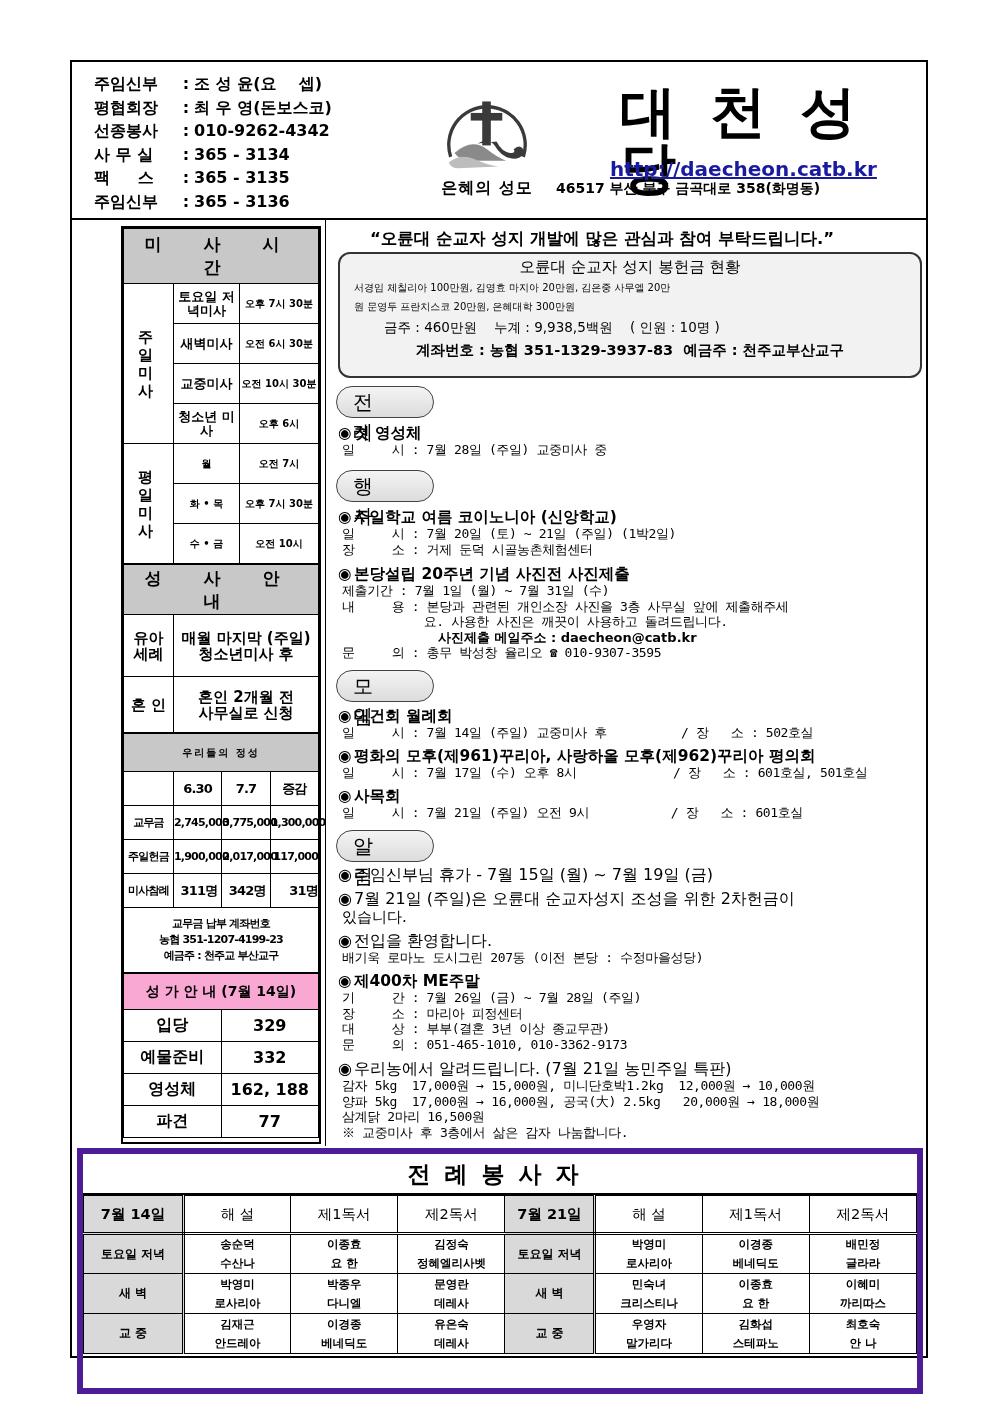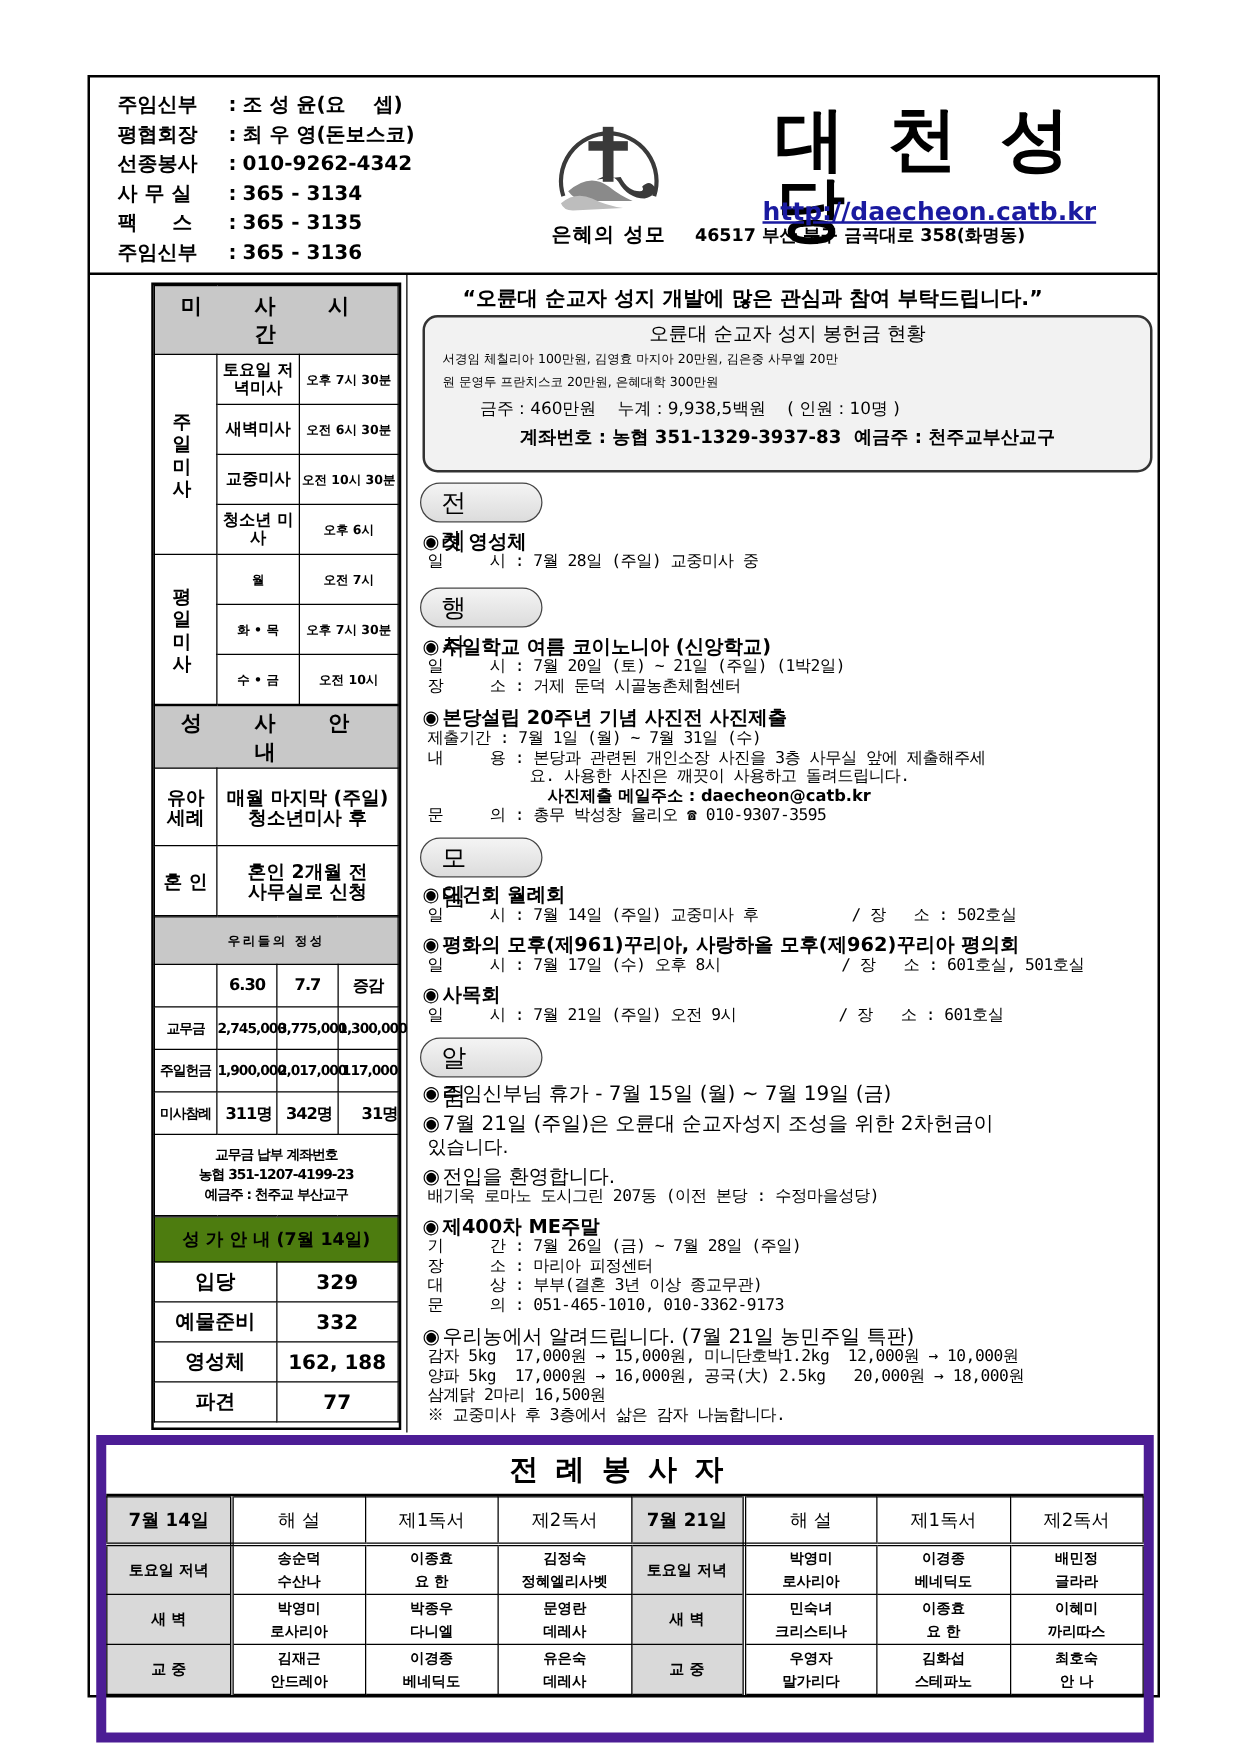--- a/index.html
+++ b/index.html
@@ -20,21 +20,21 @@
   .title { position: absolute; left: 548px; top: 22px; font-size: 56px; font-weight: bold; letter-spacing: 34px; line-height: 1; }
   .url { position: absolute; left: 538px; top: 95px; font-size: 20px; font-weight: bold; color: #1a1aa0; text-decoration: underline; }
   .addr { position: absolute; left: 484px; top: 118px; font-size: 14px; font-weight: bold; }
 
   
   .left { position: absolute; left: 5px; top: 164px; width: 200px; height: 918px; border: 2px solid #000; margin-left: 44px; }
   .vline { position: absolute; left: 253px; top: 158px; width: 1px; height: 926px; background: #000; }
   table.lt { border-collapse: collapse; width: 100%; table-layout: fixed; }
   table.lt td { border: 1px solid #000; text-align: center; vertical-align: middle; font-weight: bold; }
   .gray { background: #c8c8c8; }
-  .lightgray { background: #4d7c0f; }
+  .lightgray { background: #f9a8d4; }
   .sec-head { height: 55px; font-size: 17px; letter-spacing: 18px; }
   .mass-row td { height: 40px; font-size: 10px; }
   .mass-row .sub { font-size: 13px; line-height: 14px; }
   .mass-row .grp { font-size: 15px; line-height: 18px; letter-spacing: 6px; }
   .info-row td { font-size: 15px; line-height: 16px; }
   .off td { font-size: 11px; font-weight: bold; letter-spacing: -0.8px; height: 34px; }
   .off .hd td { font-size: 13px; }
   .acct { font-size: 14px; line-height: 16px; padding: 8px 0; }
   .hymn td { font-size: 16px; height: 32px; }
 
@@ -50,21 +50,21 @@
   .pill { position: absolute; left: 6px; width: 98px; height: 32px; border: 1.5px solid #444; border-radius: 16px; background: linear-gradient(#f4f4f4, #dcdcdc); font-size: 20px; letter-spacing: 22px; padding-left: 16px; line-height: 30px; }
   .pill::after { content: ""; position: absolute; right: -28px; top: 10px; width: 44px; height: 16px; border-radius: 50%; background: #bdbdbd; z-index: -1; }
   .item { position: absolute; left: 8px; width: 588px; }
   .item .it { font-size: 15.5px; font-weight: bold; line-height: 18px; white-space: nowrap; }
   .item .it .bullet { display: inline-block; width: 16px; }
   .item .ln { font-size: 13px; line-height: 15.5px; padding-left: 4px; white-space: pre; font-family: "DejaVu Sans Mono", monospace; letter-spacing: -0.4px; }
   .item .ln.b { font-weight: bold; font-family: "DejaVu Sans", sans-serif; letter-spacing: 0; }
   .item .ln2 { font-size: 15px; line-height: 18px; padding-left: 4px; }
 
   
-  .bottom { position: absolute; left: 5px; top: 1086px; width: 846px; height: 246px; border: 8px solid #4c1d95; }
+  .bottom { position: absolute; left: 5px; top: 1086px; width: 846px; height: 246px; border: 6px solid #4c1d95; }
   .bottom-title { height: 41px; border-bottom: 2px solid #000; text-align: center; font-size: 23px; font-weight: bold; letter-spacing: 14px; line-height: 40px; }
   table.bt { border-collapse: collapse; width: 100%; table-layout: fixed; }
   table.bt td { border: 1px solid #000; text-align: center; vertical-align: middle; }
   table.bt .h td { height: 38px; font-size: 14.5px; border-bottom: 3px double #000; }
   table.bt .r td { height: 40px; font-size: 11.5px; line-height: 19px; font-weight: bold; }
   table.bt .dcol { background: #d9d9d9; border-right: 3px double #000; font-weight: bold; }
   table.bt .r .dcol { font-size: 12px; }
 </style>
 </head>
 <body>

